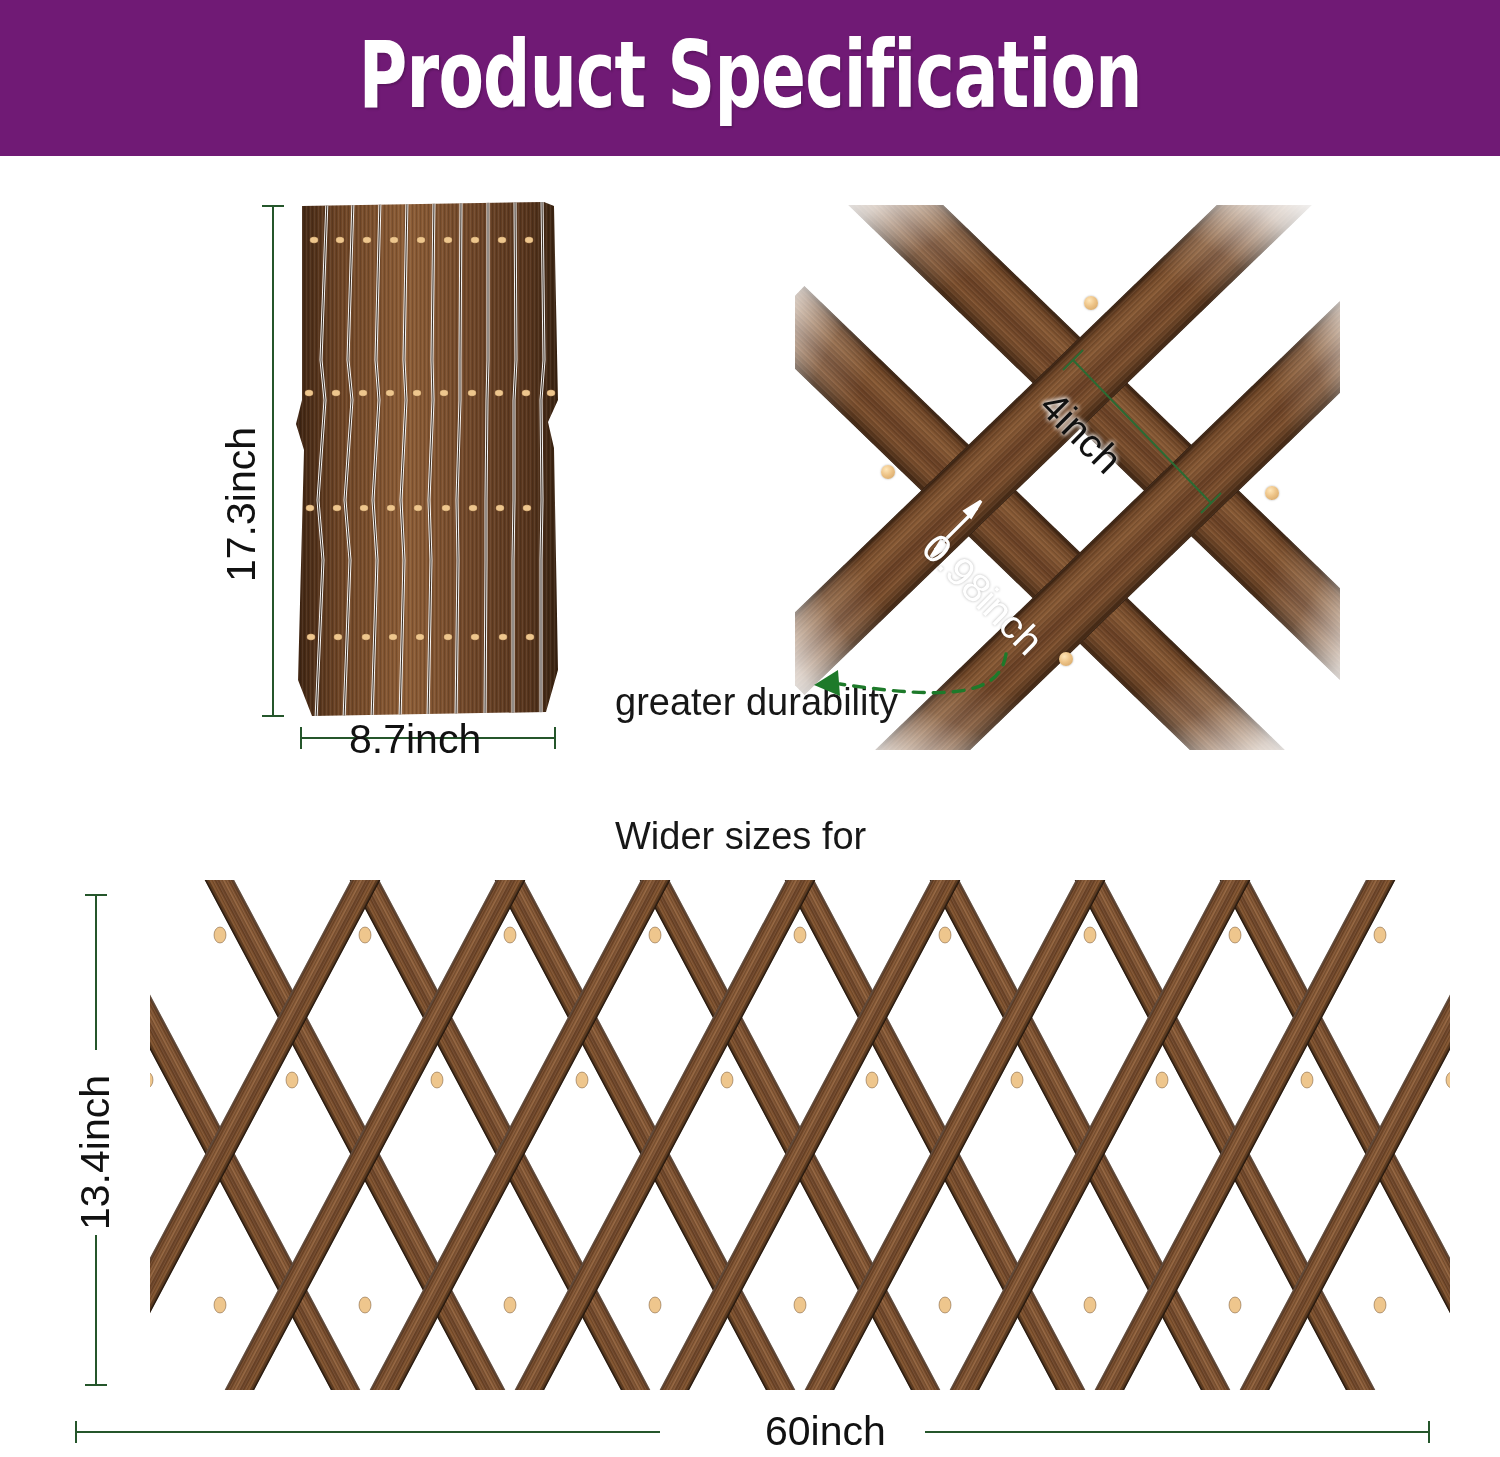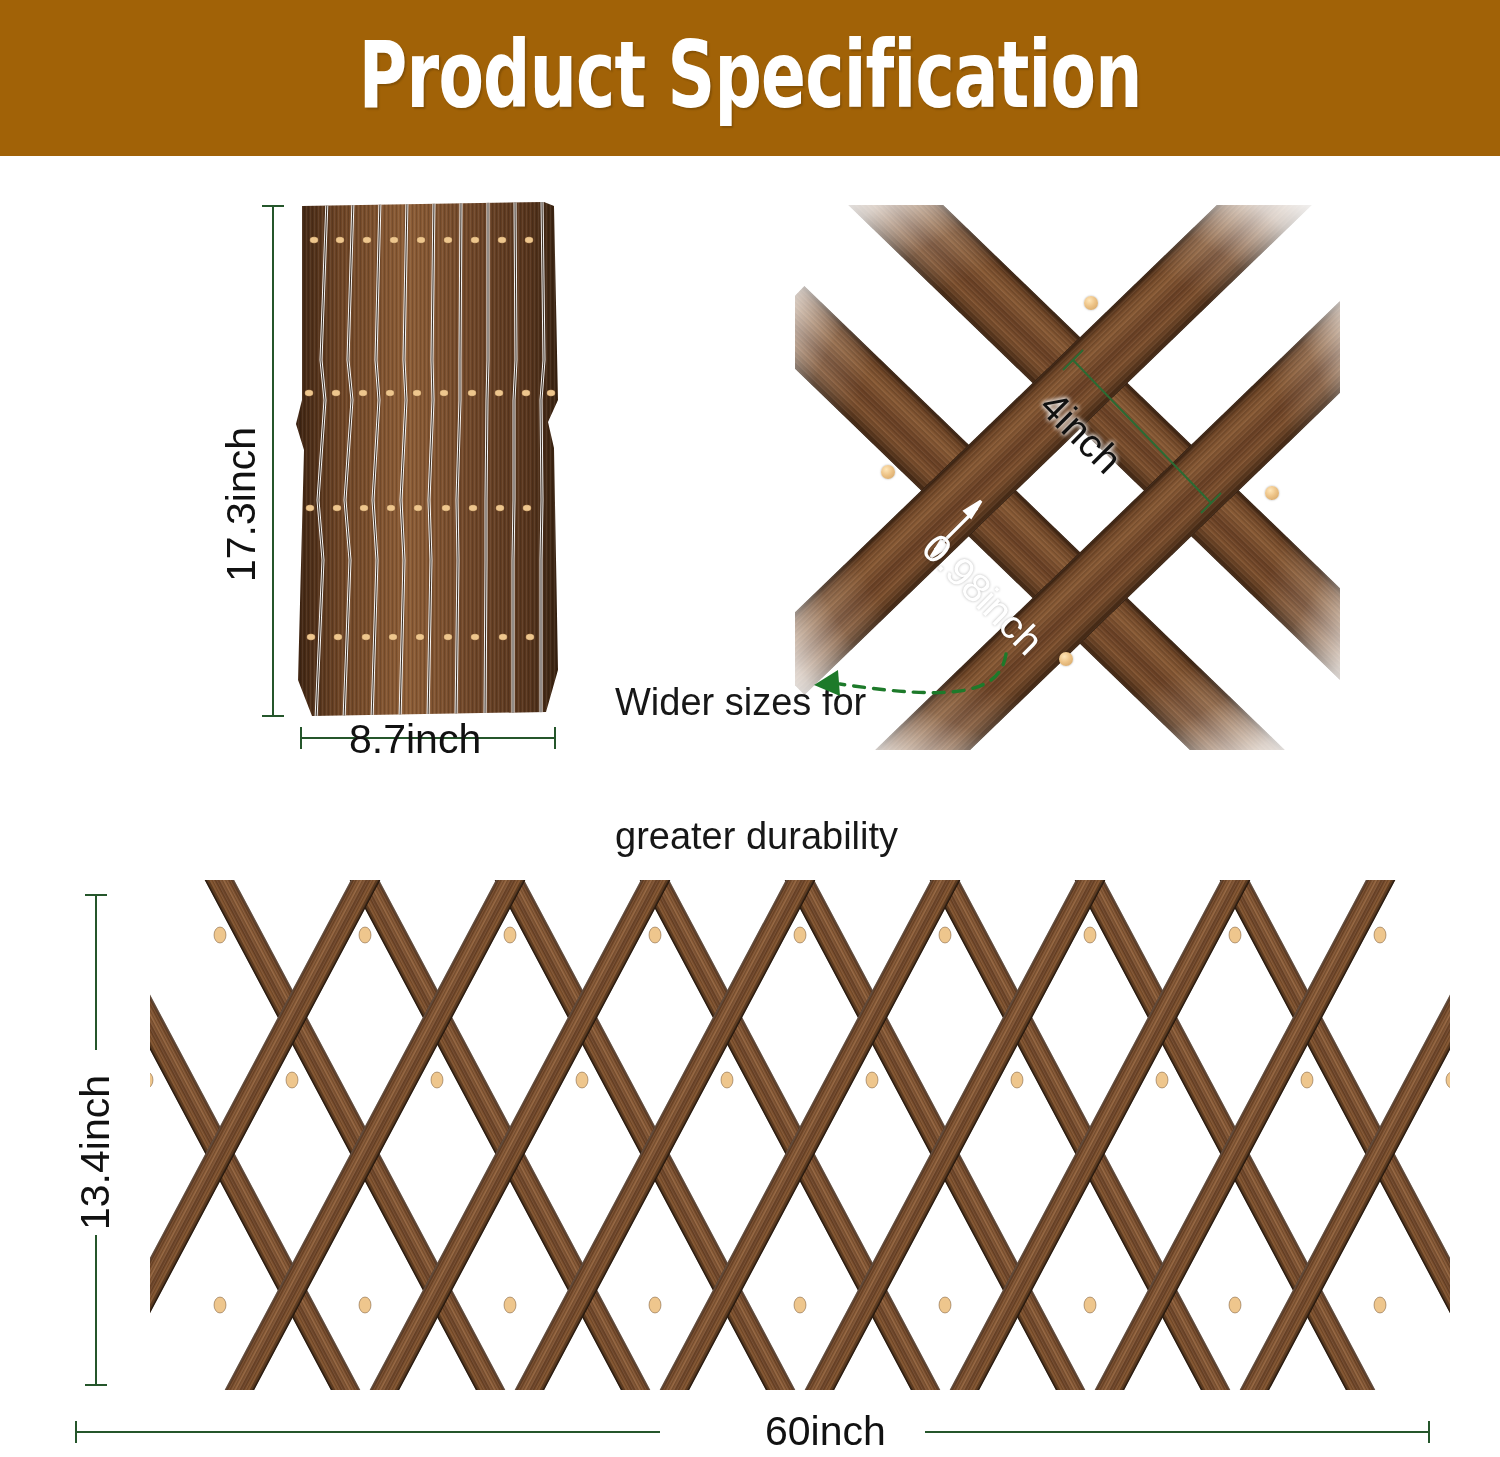--- a/index.html
+++ b/index.html
@@ -6,21 +6,21 @@
   body{
     width:1500px;height:1457px;position:relative;overflow:hidden;
     font-family:"Liberation Sans", sans-serif;
     -webkit-font-smoothing:antialiased;
   }
   .page{position:absolute;inset:0;background:#ffffff;}
 
   
   .banner{
     position:absolute;left:0;top:0;width:1500px;height:156px;
-    background:#a16207;
+    background:#701a75;
     display:flex;align-items:center;justify-content:center;
   }
   .banner-title{
     color:#ffffff;
     font-family:"Liberation Sans Narrow","DejaVu Sans Condensed","Liberation Sans",sans-serif;
     font-weight:700;
     font-size:92px;
     line-height:1;
     letter-spacing:-1px;
     transform:scaleX(0.80);
@@ -235,22 +235,22 @@
         <g stroke="#ffffff" stroke-width="3.2" fill="#ffffff">
           <line x1="140" y1="345" x2="182" y2="303"></line>
           <polygon points="136,352 152,342 146,336"></polygon>
           <polygon points="186,296 170,306 176,312"></polygon>
         </g>
       </svg>
       <div class="white-label" style="left:150px;top:320px;transform:rotate(45deg);transform-origin:left top;">0.98inch</div>
     </div>
 
     <div class="callout" style="left:615px;top:590px;">
+      <div>greater durability</div>
       <div>Wider sizes for</div>
-      <div>greater durability</div>
     </div>
     <svg width="220" height="80" viewBox="0 0 220 80" style="position:absolute;left:800px;top:640px;">
       <path d="M206,14 C200,52 160,62 40,44" stroke="#1d7a2a" stroke-width="3.4" fill="none" stroke-dasharray="11 9" stroke-linecap="round"></path>
       <polygon points="38,30 14,45 40,56" fill="#1d7a2a"></polygon>
     </svg>
   </div>
 
   <div>
 
     <div id="expanded-product">

